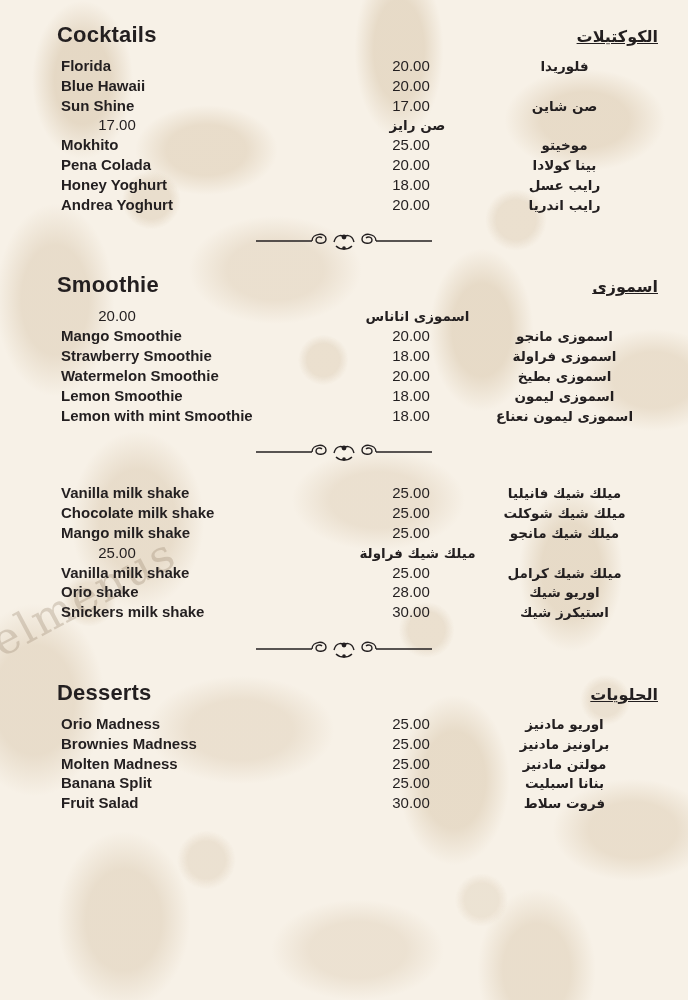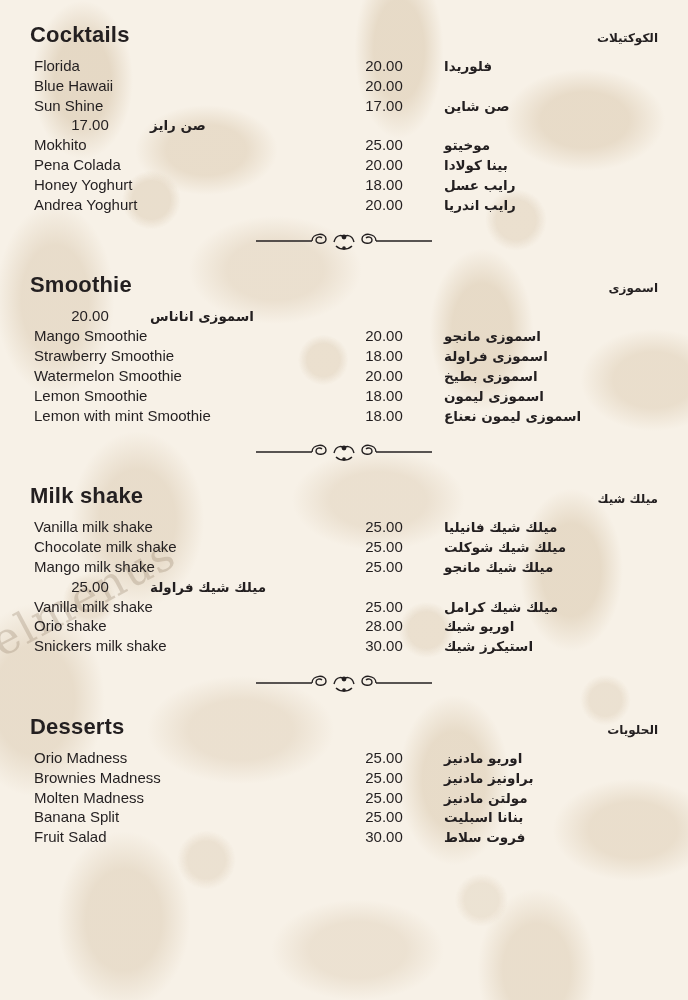--- a/index.html
+++ b/index.html
@@ -74,66 +74,69 @@
     white-space: nowrap;
     pointer-events: none;
     user-select: none;
   }
   #content {
     position: relative;
     padding: 22px 30px 0 30px;
   }
   .section {
     margin-bottom: 4px;
+    margin-left: 27px;
   }
   .section-head {
     display: flex;
     align-items: baseline;
     justify-content: space-between;
     margin-bottom: 8px;
   }
   .section-title-en {
     font-family: "Liberation Sans", sans-serif;
     font-size: 22px;
     font-weight: bold;
     color: #231f20;
     letter-spacing: 0.2px;
   }
   .section-title-ar {
     font-family: "DejaVu Sans", sans-serif;
-    font-size: 12px;
+    font-size: 16px;
     font-weight: bold;
     color: #231f20;
     direction: rtl;
+    text-decoration: underline;
   }
   .items {
     display: block;
   }
   .item-row {
     display: flex;
     align-items: baseline;
     line-height: 1.32;
     font-size: 15px;
     color: #231f20;
   }
   .item-en {
     flex: 0 0 290px;
     padding-left: 4px;
     font-family: "Liberation Sans", sans-serif;
     white-space: nowrap;
+    font-weight: bold;
   }
   .item-price {
     flex: 0 0 120px;
     font-family: "Liberation Sans", sans-serif;
     text-align: center;
     white-space: nowrap;
   }
   .item-ar {
     flex: 1 1 auto;
-    text-align: left;
+    text-align: center;
     direction: rtl;
     font-family: "DejaVu Sans", sans-serif;
     font-size: 13.5px;
     font-weight: bold;
     white-space: nowrap;
   }
   .divider {
     display: flex;
     justify-content: center;
     align-items: center;
@@ -257,24 +260,20 @@
       <path d="M58 13 C58 5, 72 4, 72 11 C72 16, 62 17, 62 12 C62 9, 66 8, 68 10"></path>
       <path d="M122 13 C122 5, 108 4, 108 11 C108 16, 118 17, 118 12 C118 9, 114 8, 112 10"></path>
       <path d="M80 14 C82 6, 90 6, 90 11 M100 14 C98 6, 90 6, 90 11"></path>
       <path d="M82 18 C86 22, 94 22, 98 18"></path>
     </g>
     <circle cx="90" cy="9" r="2.4" fill="#231f20"></circle>
     <circle cx="90" cy="20" r="1.8" fill="#231f20"></circle>
   </svg>
       </div>
       <div class="section">
-        <div class="section-head">
-          <div class="section-title-en">Milk shake</div>
-          <div class="section-title-ar">ميلك شيك</div>
-        </div>
         <div class="items">
           <div class="item-row">
             <div class="item-en">Vanilla milk shake</div>
             <div class="item-price">25.00</div>
             <div class="item-ar">ميلك شيك فانيليا</div>
           </div>
           <div class="item-row">
             <div class="item-en">Chocolate milk shake</div>
             <div class="item-price">25.00</div>
             <div class="item-ar">ميلك شيك شوكلت</div>

